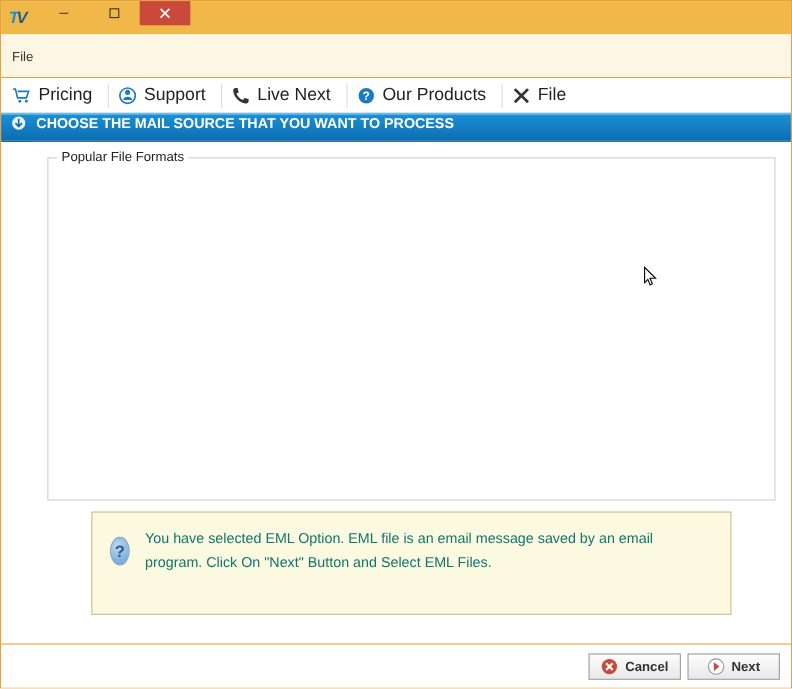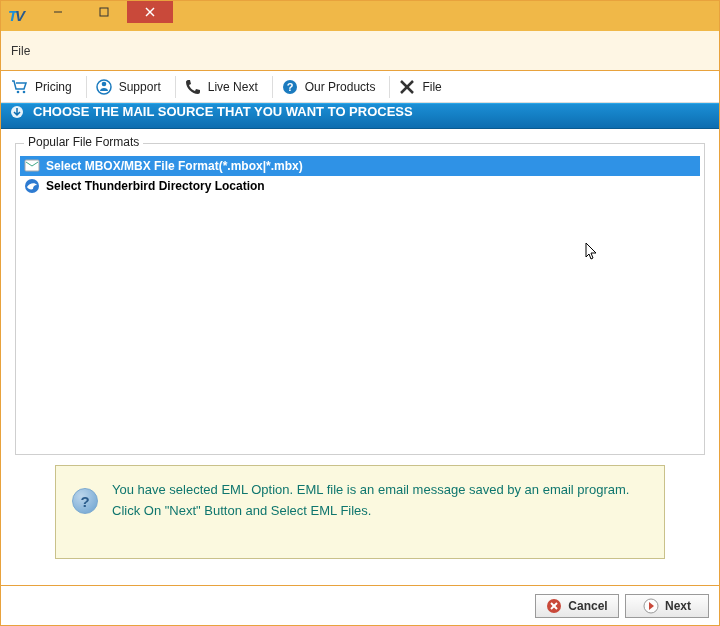--- a/index.html
+++ b/index.html
@@ -87,21 +87,21 @@
     cursor: pointer;
   }
   .tbtn .ticon {
     width: 22px;
     height: 22px;
     display: flex;
     align-items: center;
     justify-content: center;
     margin-right: 4px;
   }
-  .tbtn span.lbl { font-size: 12px; color: #222; }
+  .tbtn span.lbl { font-size: 16px; color: #222; }
   .sep {
     width: 1px;
     height: 22px;
     background: #ddd;
     margin: 0 2px;
   }
   .blueheader {
     height: 26px;
     background: linear-gradient(#1b8fd6, #0d6db0);
     display: flex;
@@ -117,20 +117,21 @@
   .blueheader .hicon {
     width: 16px; height:16px; display:flex; align-items:center; justify-content:center;
   }
   .main {
     flex: 1;
     background: #fff;
     padding: 14px;
     display: flex;
     flex-direction: column;
     gap: 10px;
+    margin-left: 28px;
   }
   .groupbox {
     border: 1px solid #cfcfcf;
     background: #fff;
     position: relative;
     padding: 8px 4px 4px 4px;
     height: 312px;
   }
   .grouplegend {
     position: absolute;
@@ -324,40 +325,20 @@
           <circle cx="7" cy="7" r="6" fill="#fff" opacity="0.9"></circle>
           <path d="M7 3v6M4 7l3 3 3-3" fill="none" stroke="#0d6db0" stroke-width="1.5"></path>
         </svg>
     </span>
     <span>CHOOSE THE MAIL SOURCE THAT YOU WANT TO PROCESS</span>
   </div>
 
   <div class="main">
     <div class="groupbox">
       <div class="grouplegend">Popular File Formats</div>
-      <div class="filelist">
-        <div class="filerow selected">
-          <span class="ficon">
-            <svg width="16" height="16" viewBox="0 0 16 16">
-                <rect x="1" y="2" width="14" height="11" rx="1" fill="#fff" stroke="#aaa"></rect>
-                <path d="M2 4l6 4 6-4" fill="none" stroke="#4a8"></path>
-              </svg>
-          </span>
-          <span class="flabel">Select MBOX/MBX File Format(*.mbox|*.mbx)</span>
-        </div>
-        <div class="filerow">
-          <span class="ficon">
-            <svg width="16" height="16" viewBox="0 0 16 16">
-                <circle cx="8" cy="8" r="7" fill="#2e7bd1"></circle>
-                <path d="M3 9c2-4 8-5 10-2-3 0-4 2-4 4-2 1-5 0-6-2z" fill="#fff"></path>
-              </svg>
-          </span>
-          <span class="flabel">Select Thunderbird Directory Location</span>
-        </div>
-      </div>
     </div>
 
     <div class="infobox">
       <div class="infoicon">?</div>
       <div class="infotext">You have selected EML Option. EML file is an email message saved by an email program. Click On "Next" Button and Select EML Files.</div>
     </div>
   </div>
 
   <div class="footer">
     <div class="btn">

